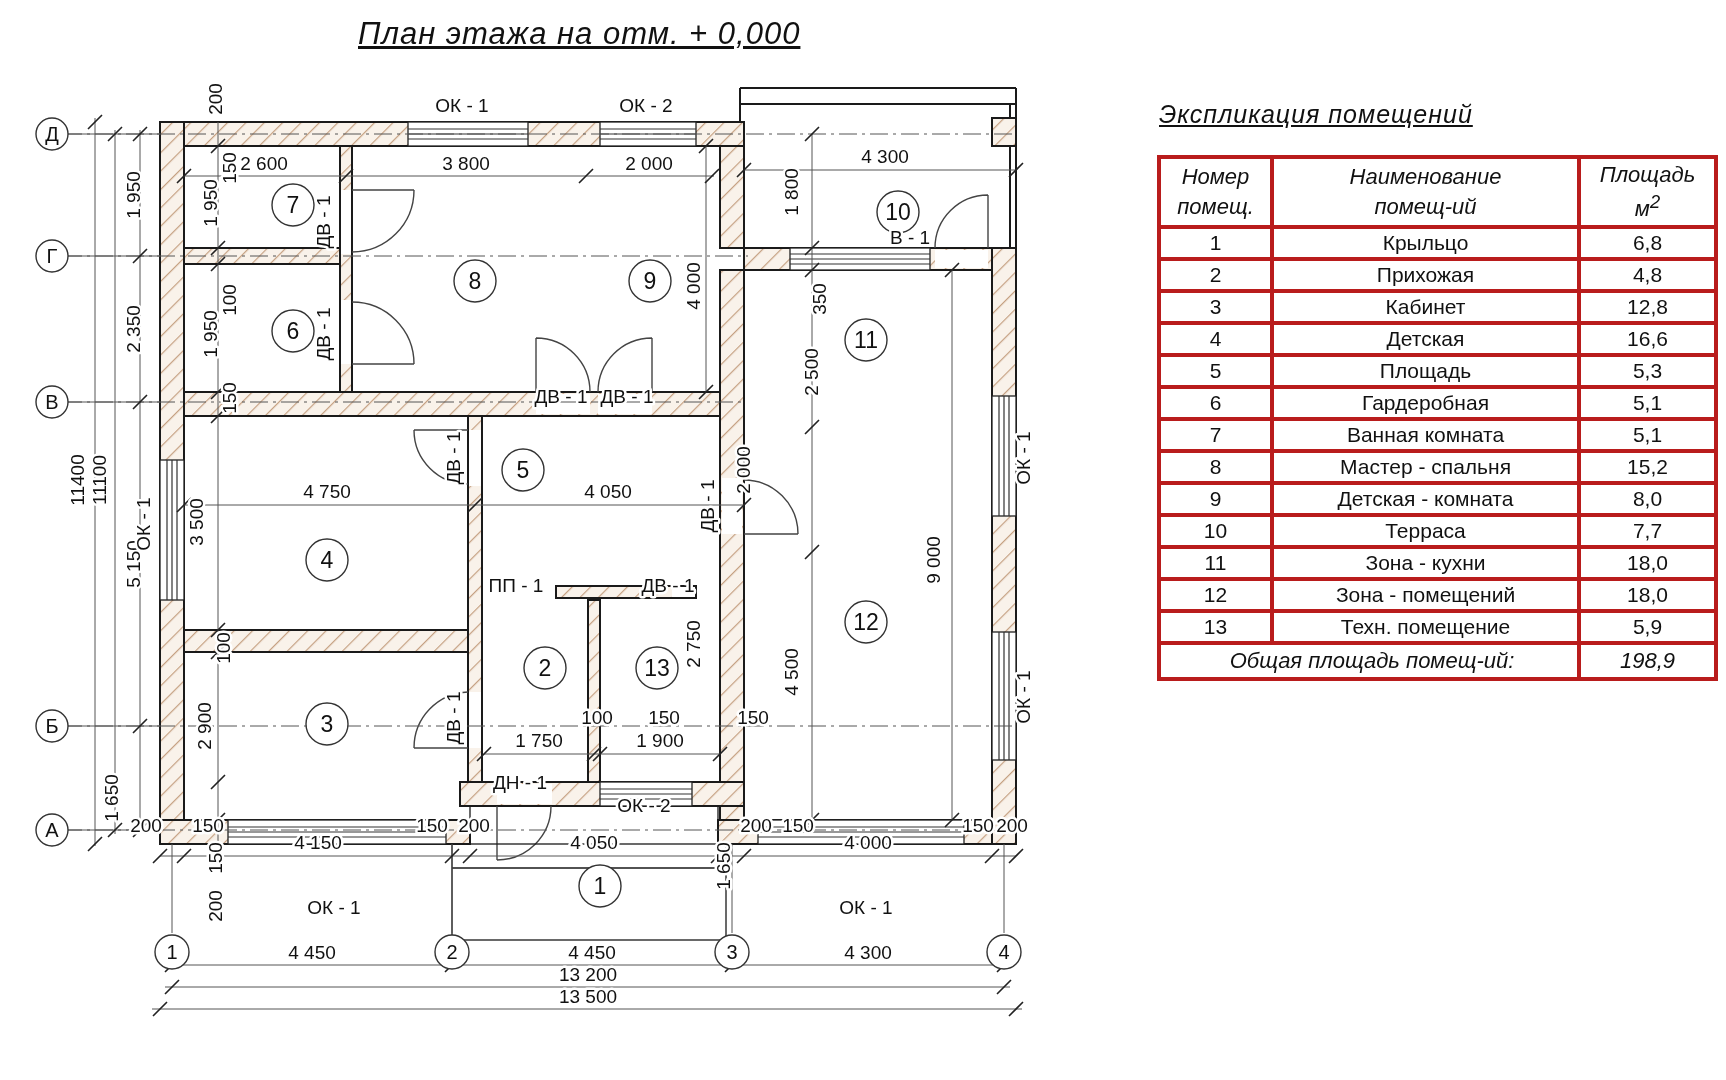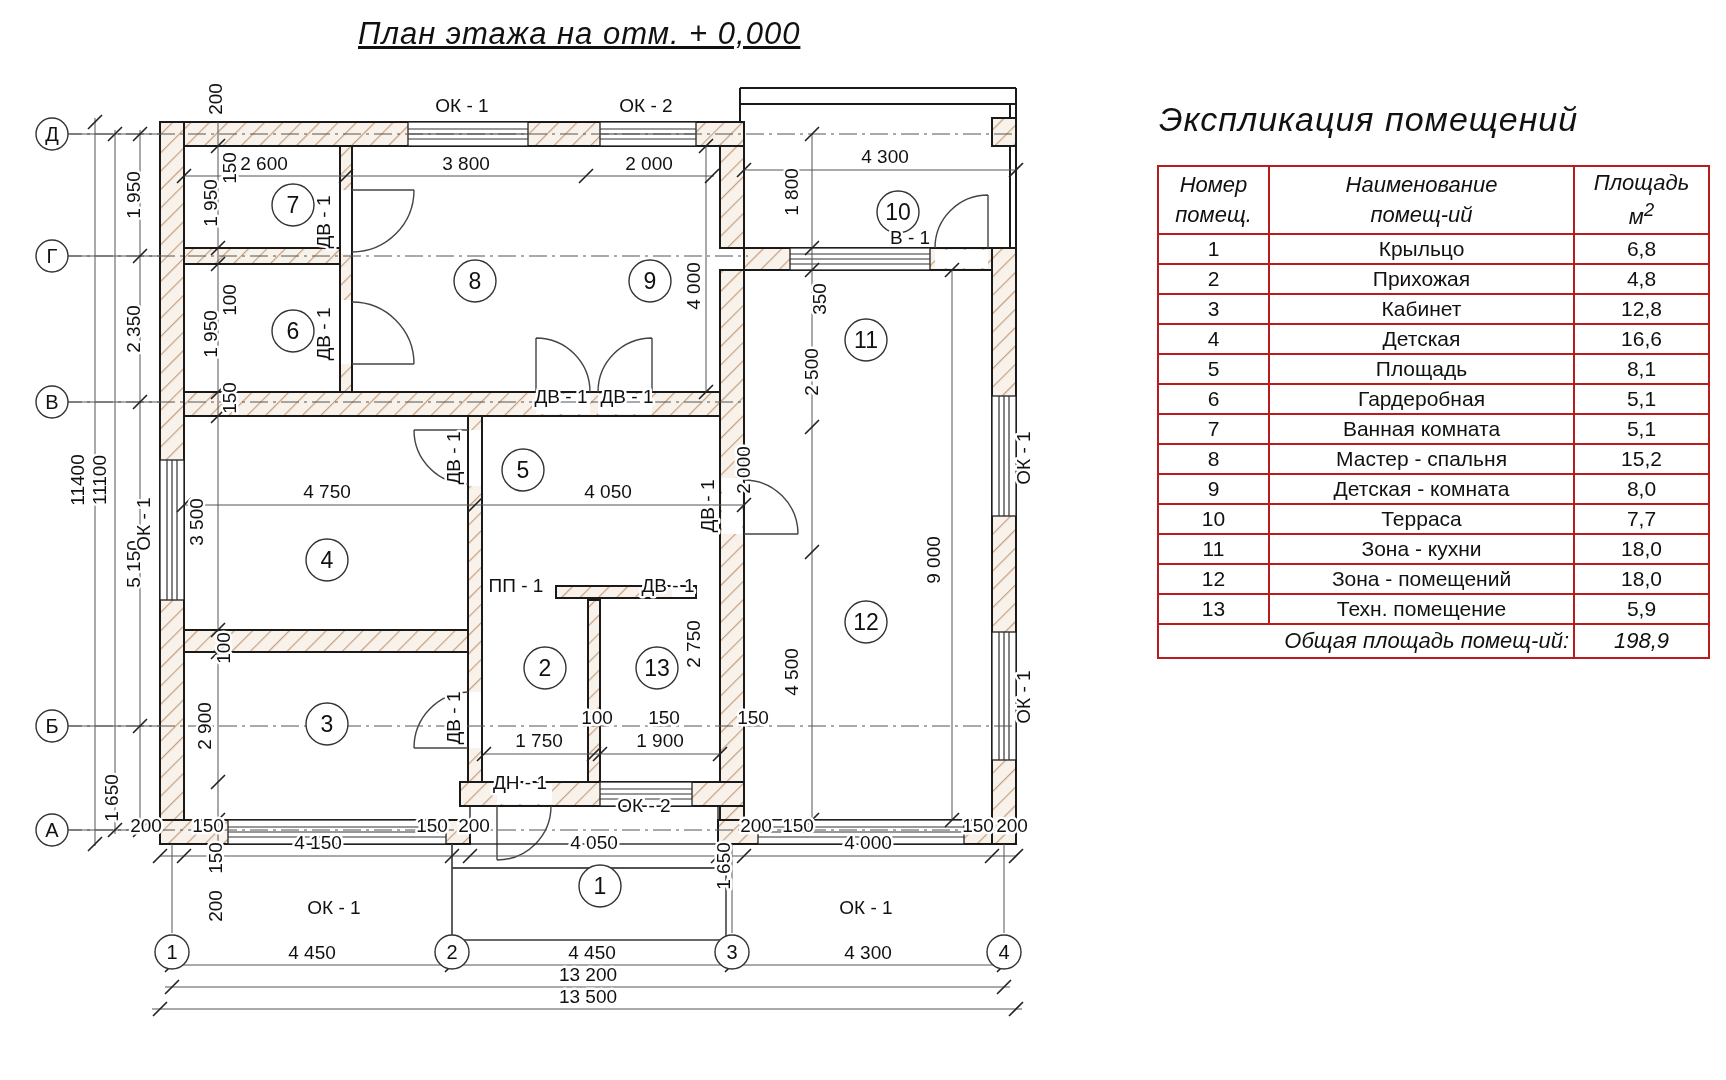--- a/index.html
+++ b/index.html
@@ -20,29 +20,29 @@
   .outline{stroke:#1a1a1a;stroke-width:2;fill:none;}
   .outline2{stroke:#1a1a1a;stroke-width:1.3;fill:none;}
   text{font-family:"Liberation Sans","DejaVu Sans",sans-serif;}
   .dim{font-size:19px;fill:#111;text-anchor:middle;paint-order:stroke;stroke:#fff;
        stroke-width:5px;stroke-linejoin:round;}
   .room-num{font-size:23px;fill:#111;text-anchor:middle;}
   .axis-txt{font-size:20px;fill:#111;text-anchor:middle;}
   .node{fill:#fff;stroke:#333;stroke-width:1.4;}
   
   .expl{position:absolute;left:1157px;top:100px;width:521px;}
-  .expl-title{font-size:34px;font-style:italic;
+  .expl-title{font-size:25px;font-style:italic;text-decoration:underline;
       letter-spacing:1px;margin:0 0 26px 2px;white-space:nowrap;}
   table.rooms{border-collapse:collapse;width:521px;table-layout:fixed;}
-  table.rooms td{border:2px solid #b91c1c;text-align:center;font-size:21px;
+  table.rooms td{border:4px solid #b91c1c;text-align:center;font-size:21px;
       padding:1px 4px;height:26px;overflow:hidden;white-space:nowrap;}
   table.rooms .c1{width:101px;} table.rooms .c2{width:295px;} table.rooms .c3{width:125px;}
   table.rooms tr.hdr td{font-style:italic;font-size:22px;height:62px;line-height:1.35;}
   table.rooms tr.total td{font-style:italic;font-size:22px;height:30px;}
-  table.rooms tr.total td.lbl{text-align:right;padding-left:10px;}
+  table.rooms tr.total td.lbl{text-align:center;padding-left:10px;}
 </style>
 </head>
 <body>
 
 <div class="plan-title">План этажа на отм. + 0,000</div>
 
 <svg class="plan-svg" width="1726" height="1080" viewBox="0 0 1726 1080" xmlns="http://www.w3.org/2000/svg">
   <defs>
     <pattern id="hatch" width="13" height="13" patternTransform="rotate(45)" patternUnits="userSpaceOnUse">
       <rect width="13" height="13" fill="#f9f2ea"></rect>
@@ -303,21 +303,21 @@
           <td class="c3">12,8</td>
         </tr>
         <tr>
           <td class="c1">4</td>
           <td class="c2">Детская</td>
           <td class="c3">16,6</td>
         </tr>
         <tr>
           <td class="c1">5</td>
           <td class="c2">Площадь</td>
-          <td class="c3">8,1</td>
+          <td class="c3">5,3</td>
         </tr>
         <tr>
           <td class="c1">6</td>
           <td class="c2">Гардеробная</td>
           <td class="c3">5,1</td>
         </tr>
         <tr>
           <td class="c1">7</td>
           <td class="c2">Ванная комната</td>
           <td class="c3">5,1</td>

